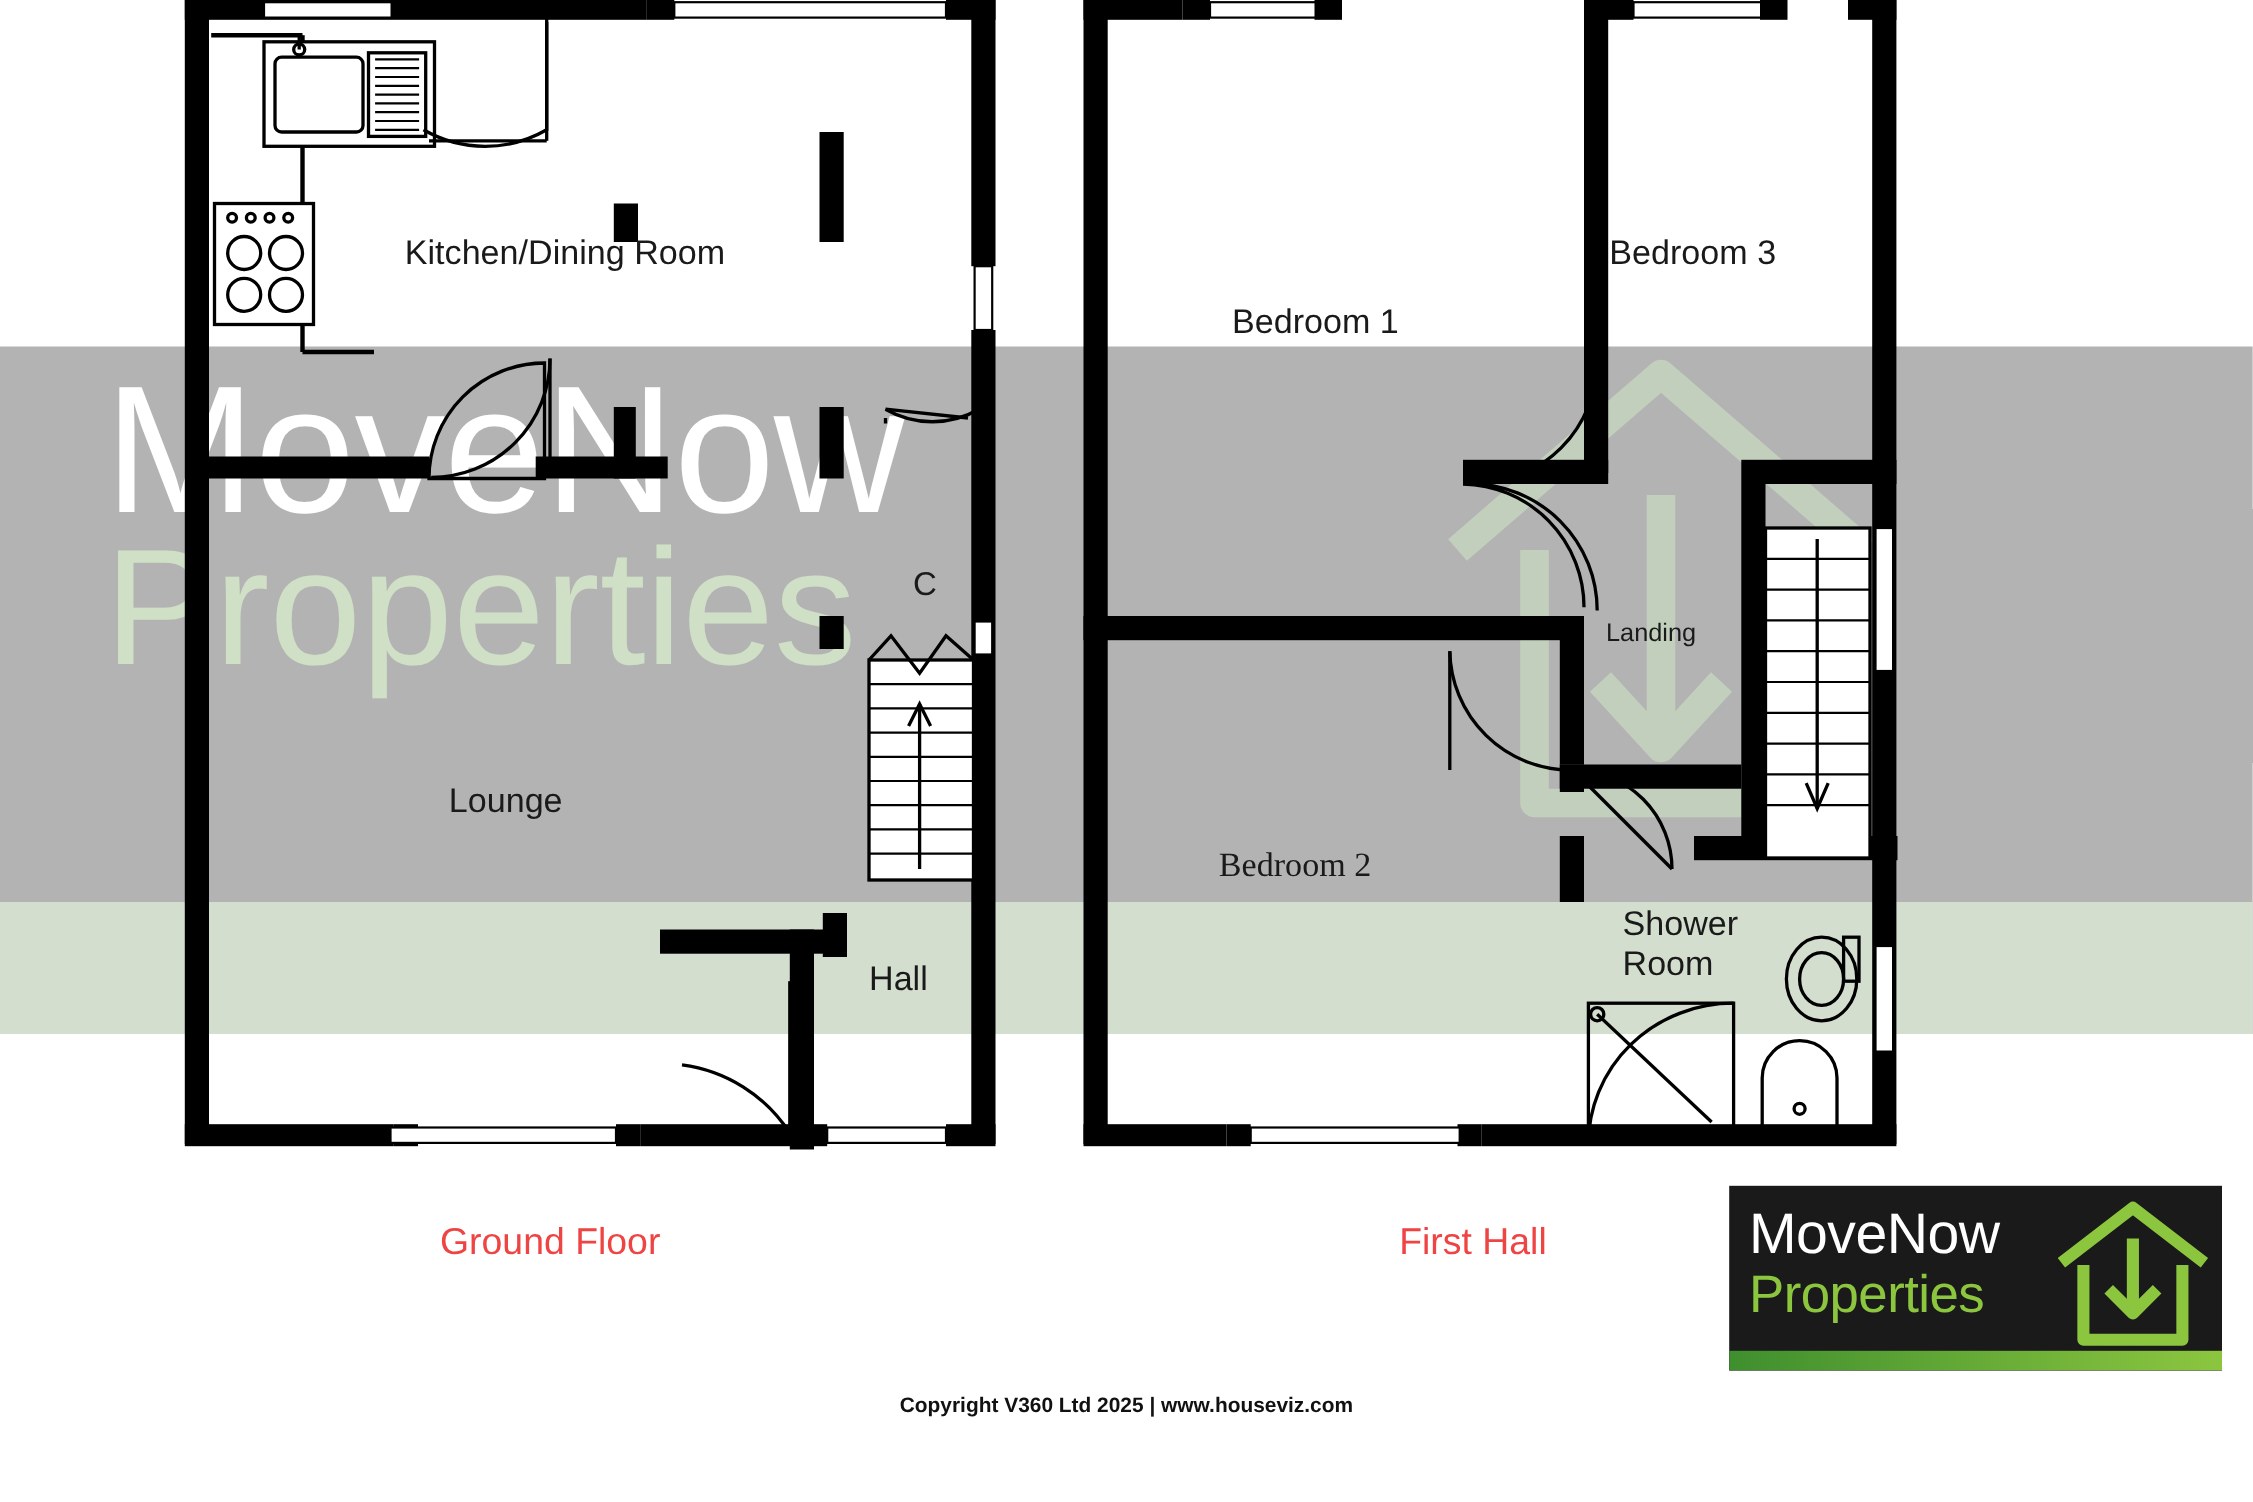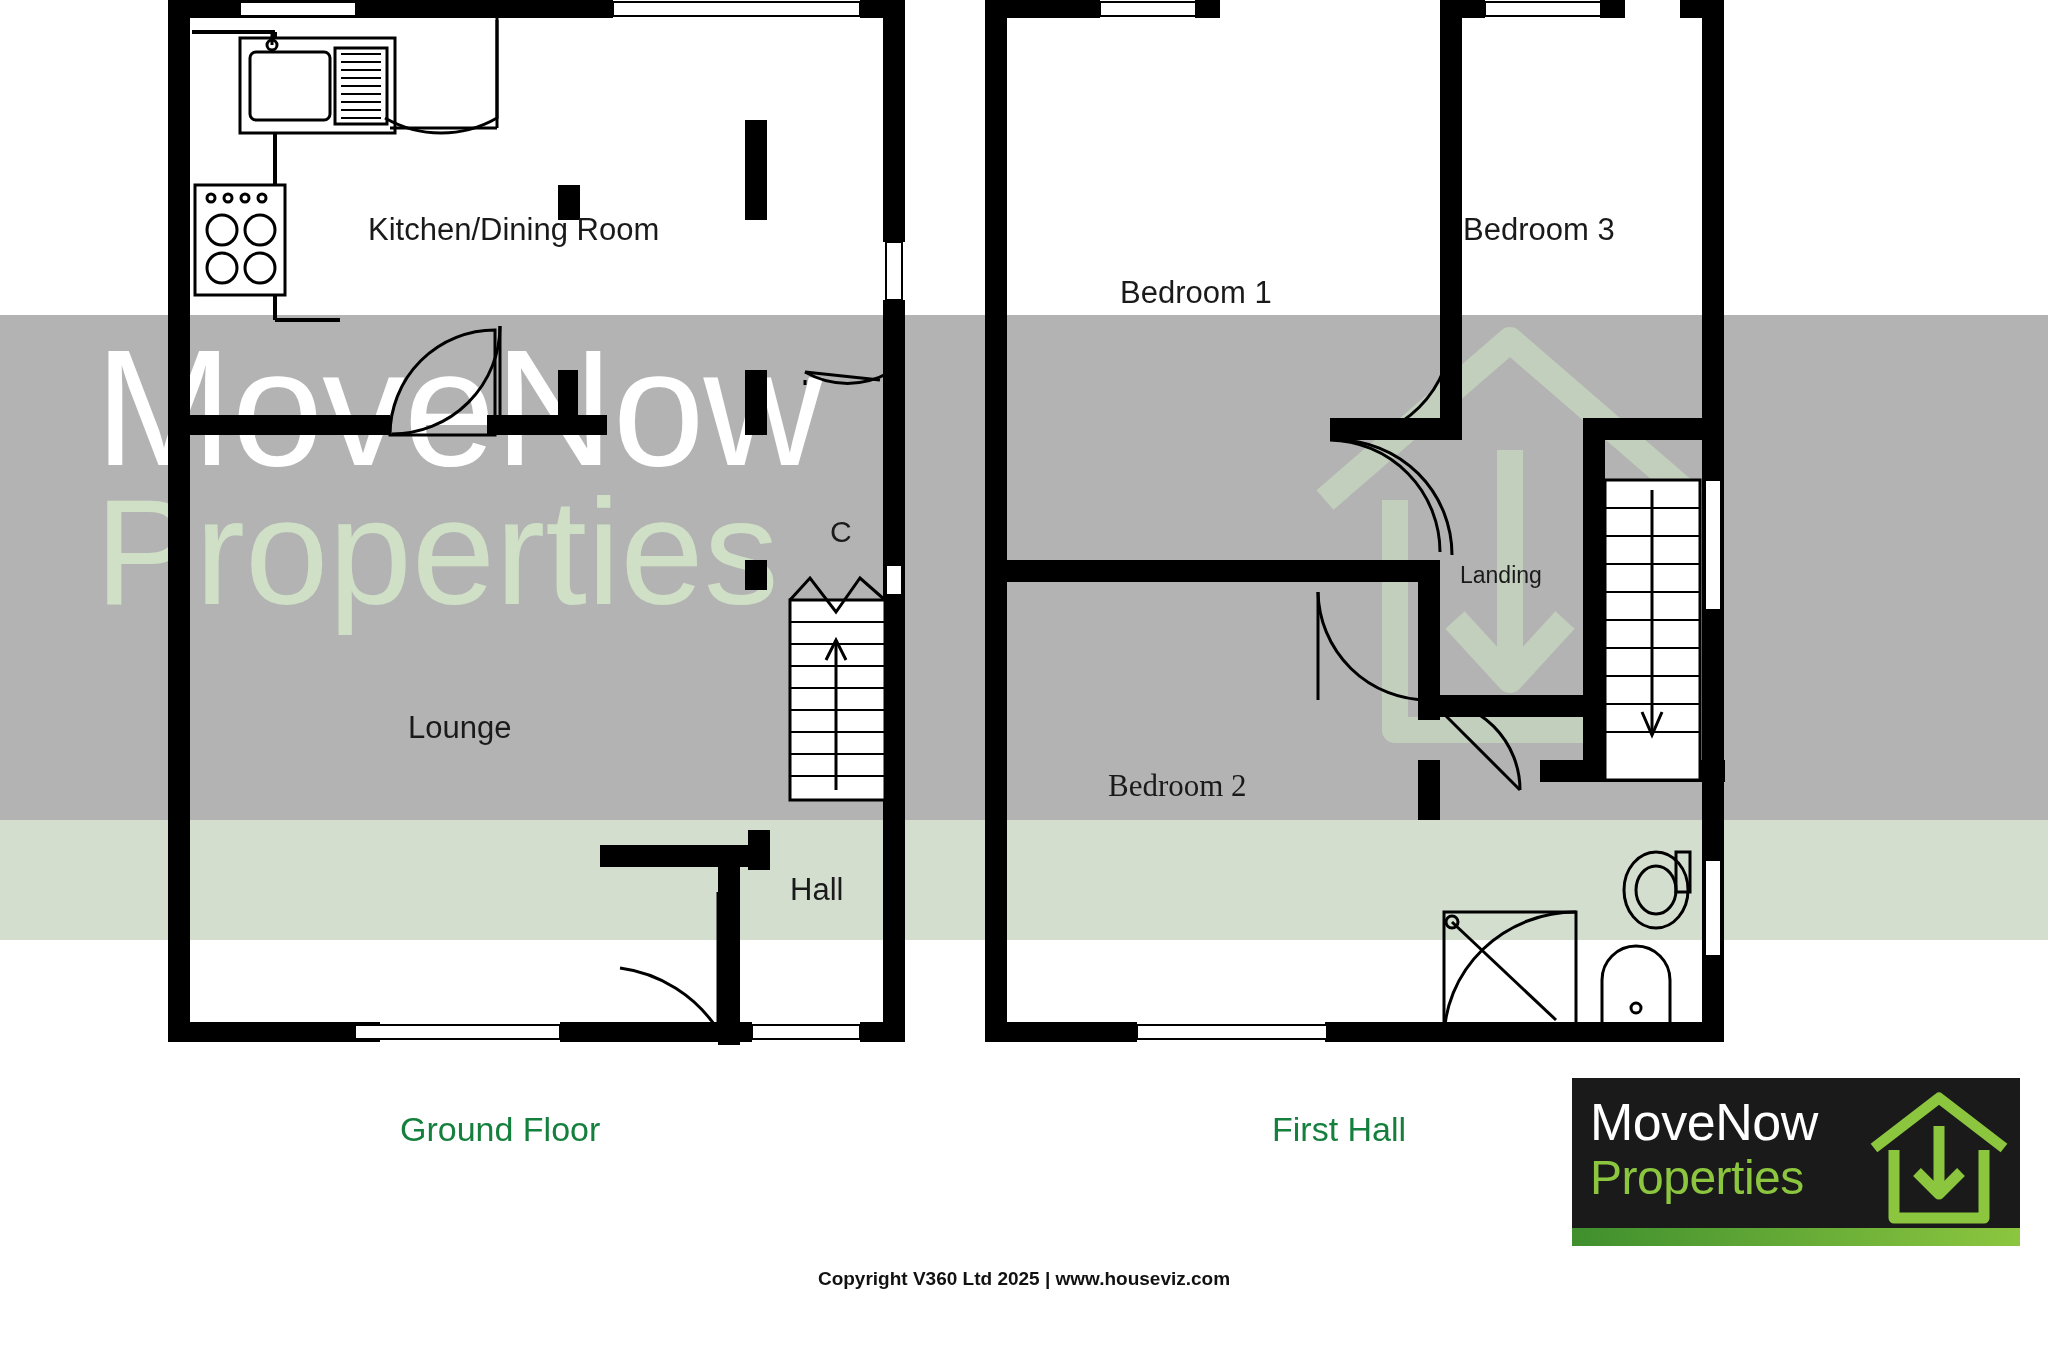--- a/index.html
+++ b/index.html
@@ -100,21 +100,21 @@
     pointer-events: auto;
   }
   .room-label.two-line {
     white-space: normal;
     line-height: 1.15;
   }
   .floor-title {
     position: absolute;
     z-index: 6;
     font-size: 34px;
-    color: #15803d;
+    color: #ef4444;
     white-space: nowrap;
   }
 
   
   .logo {
     position: absolute;
     left: 1572px;
     top: 1078px;
     width: 448px;
     height: 168px;
@@ -439,20 +439,24 @@
   <div class="room-label" style="left:830px; top:515px; font-size:30px;">C</div>
 
   <div class="room-label" style="left:1120px; top:275px;">Bedroom 1</div>
 
   <div class="room-label" style="left:1108px; top:768px;font-family:Liberation Serif, serif;">Bedroom 2</div>
 
   <div class="room-label" style="left:1463px; top:212px;">Bedroom 3</div>
 
   <div class="room-label" style="left:1460px; top:562px; font-size:23px;">Landing</div>
 
+  <div class="room-label two-line" style="left:1475px; top:822px; width:160px;">
+    <div>Shower</div>
+    <div>Room</div>
+  </div>
 
   <div class="floor-title" style="left:400px; top:1110px;">Ground Floor</div>
 
   <div class="floor-title" style="left:1272px; top:1110px;">First Hall</div>
 
   <div class="logo">
     <div class="logo-move">MoveNow</div>
     <div class="logo-props">Properties</div>
     <div class="logo-bar"></div>
     <div class="logo-mark">

